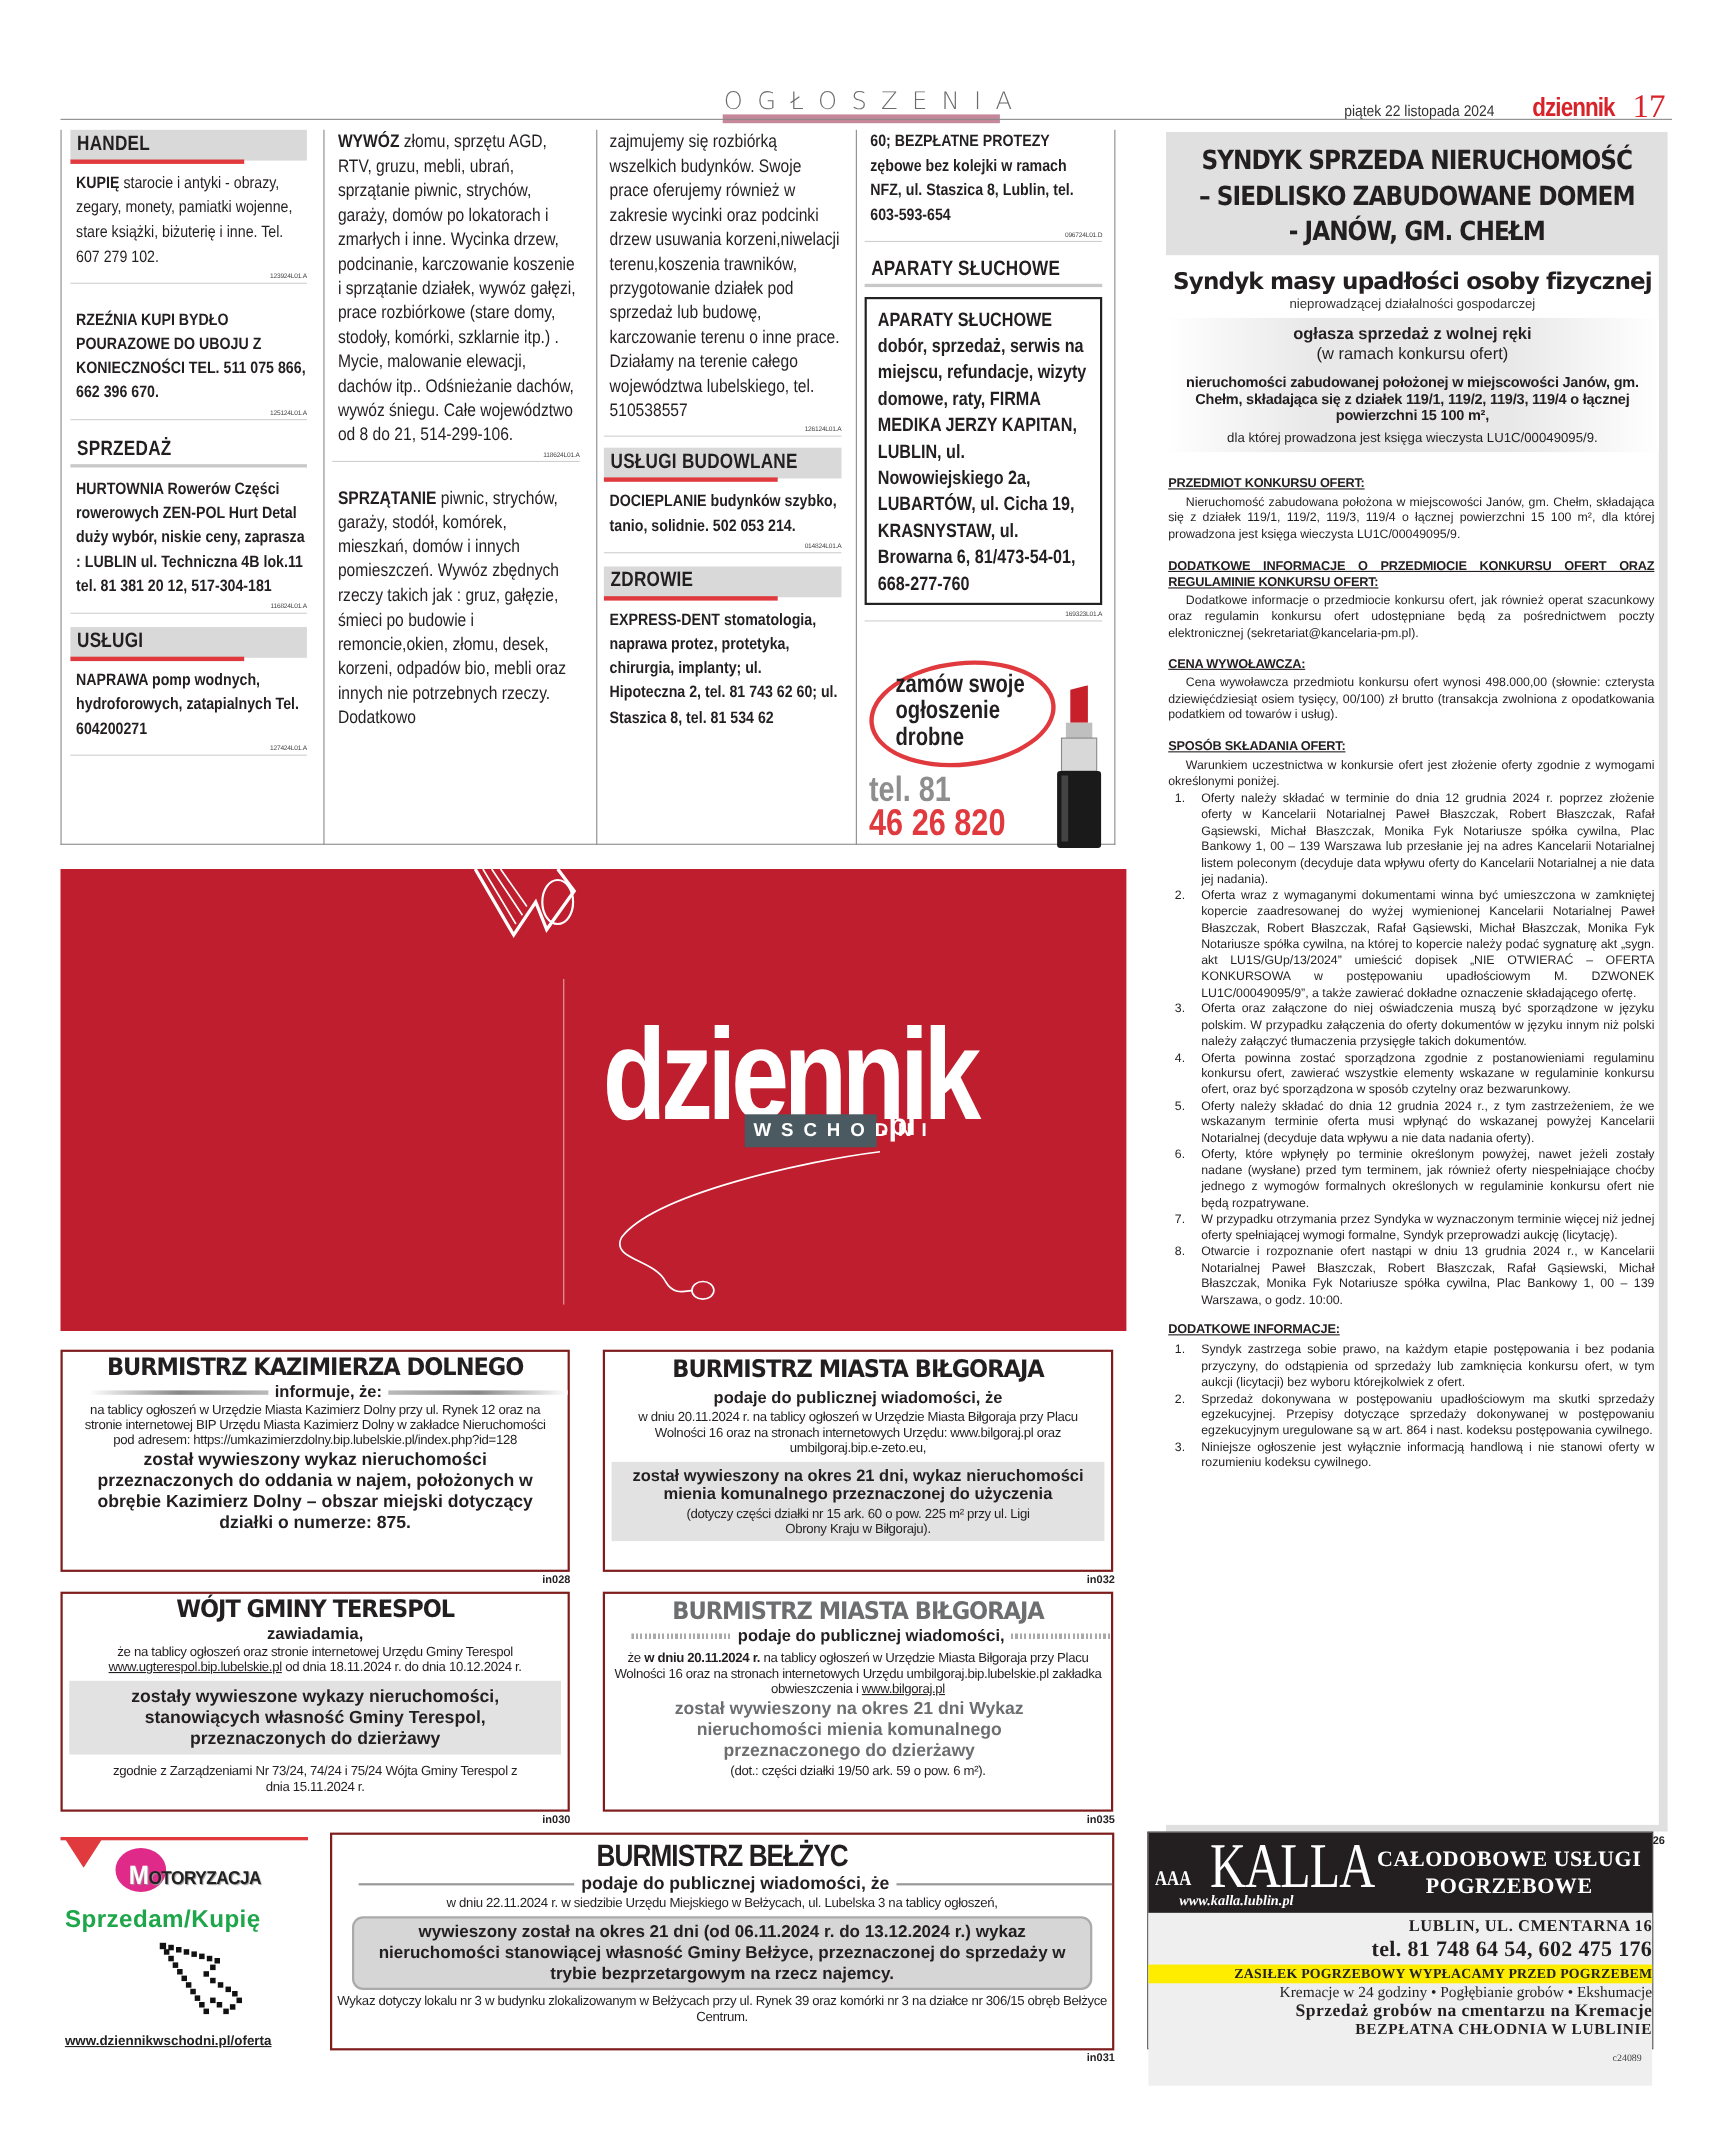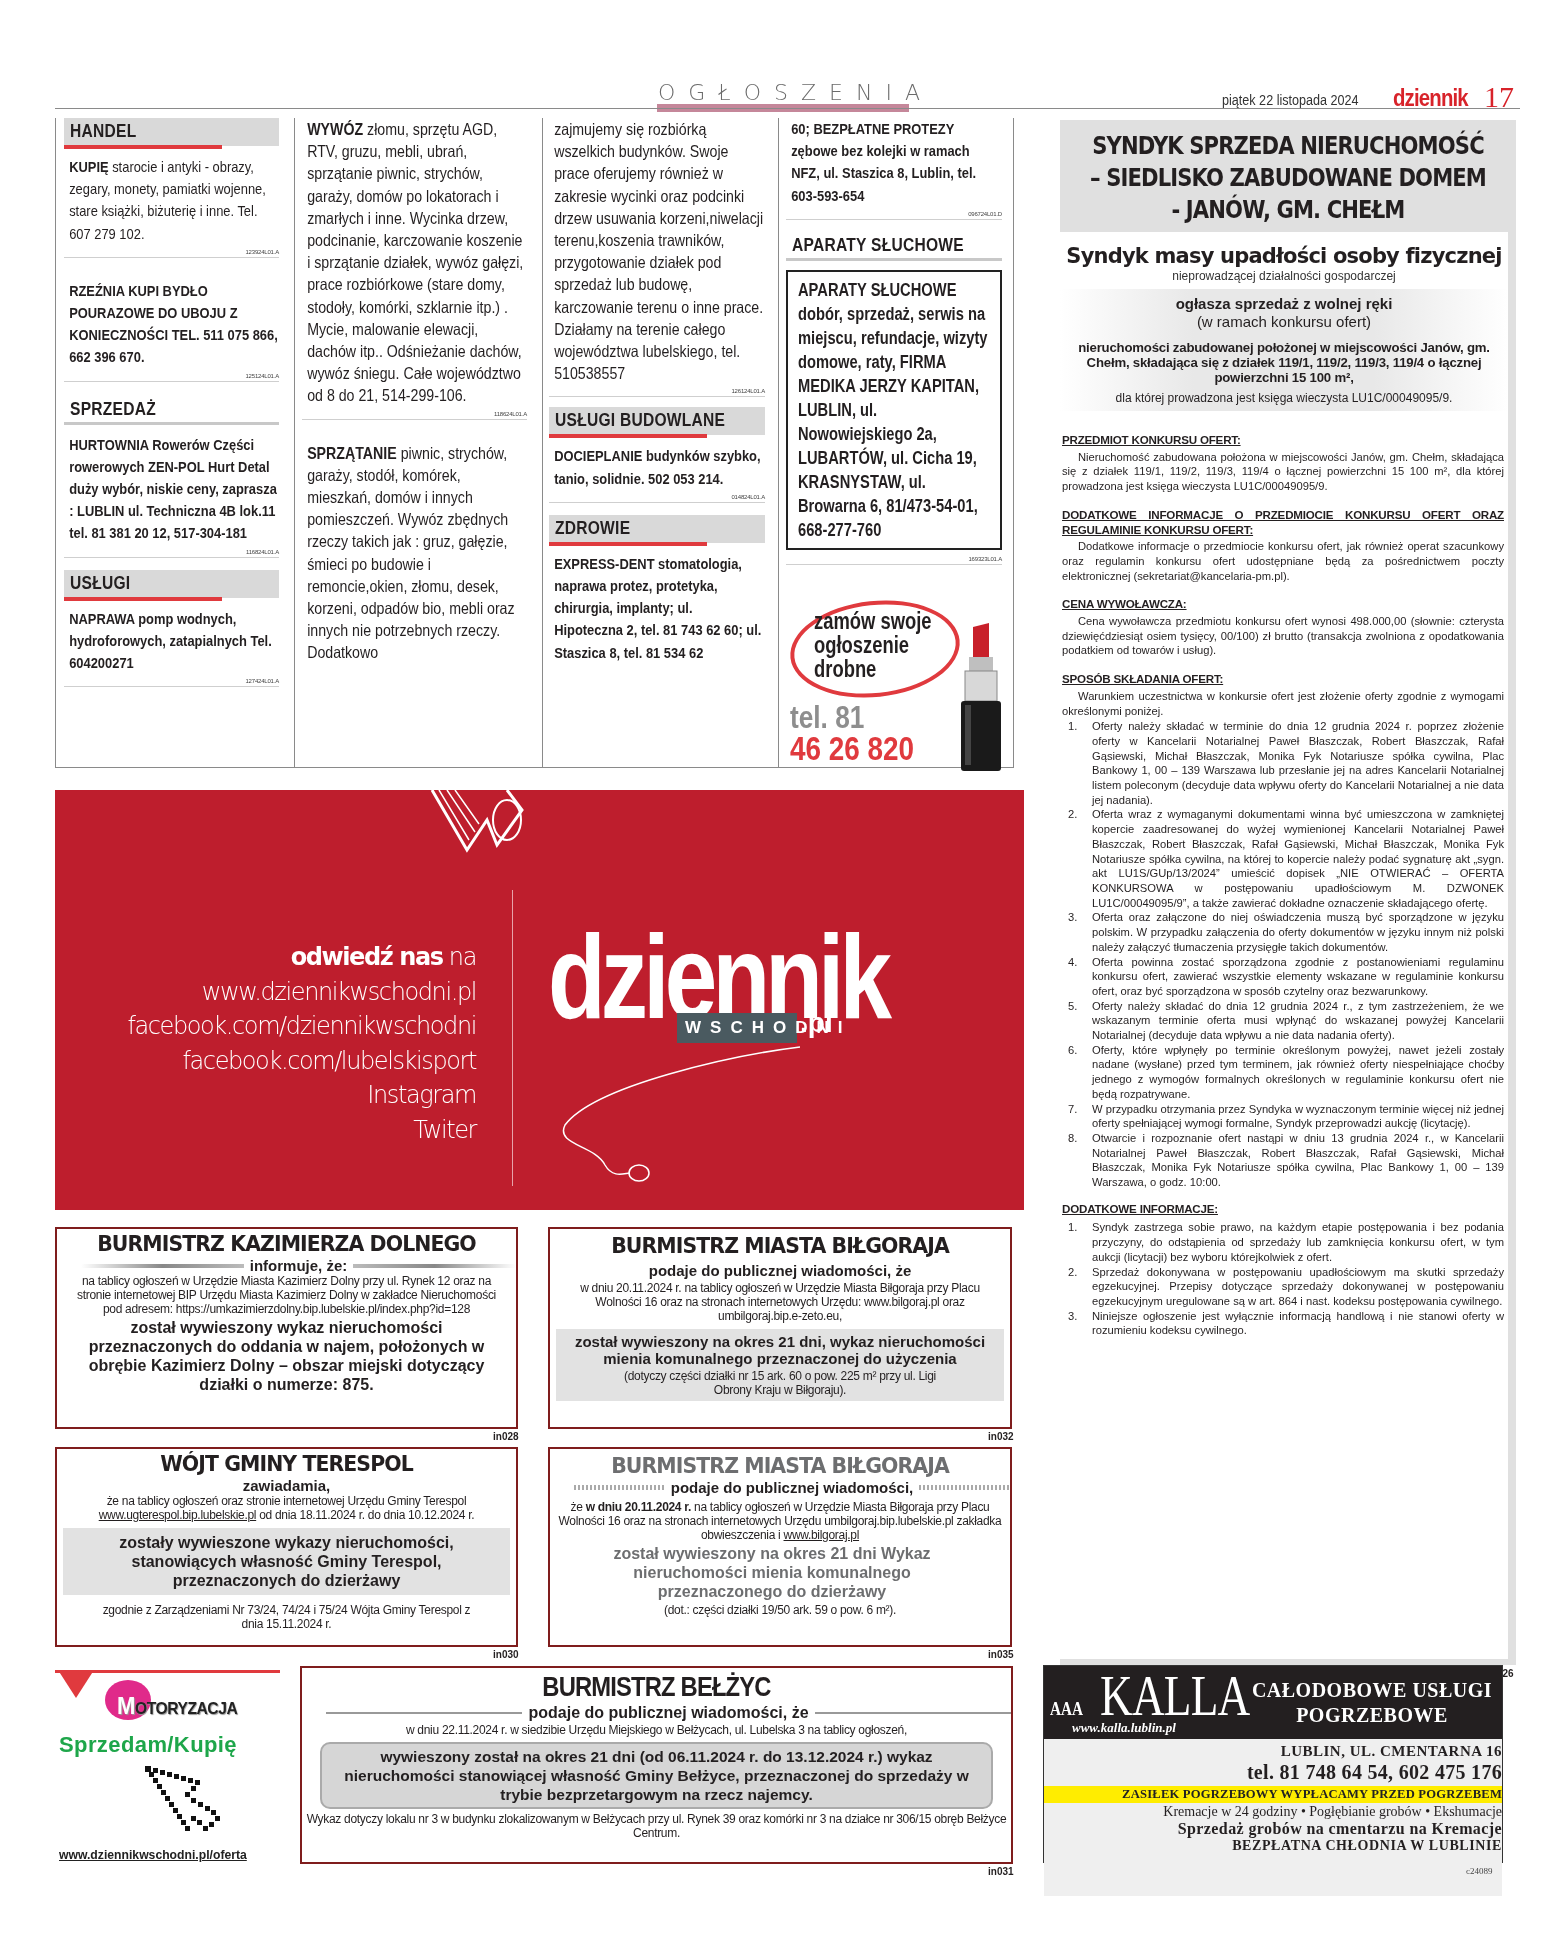--- a/index.html
+++ b/index.html
@@ -239,28 +239,20 @@
   </div>
 </div>
 <div class="abs ncode" style="left:1488px;top:1668px;">in026</div>
 
 <div class="abs banner">
   <svg style="position:absolute;left:372px;top:0;" width="100" height="72" viewBox="0 0 100 72">
     <path d="M5 0 L40 60 L60 30 L70 55 L95 20 L80 0" fill="none" stroke="#fff" stroke-width="3"></path>
     <path d="M12 0 L42 50 M20 0 L48 42 M28 0 L52 34" stroke="#fff" stroke-width="1.5"></path>
     <ellipse cx="80" cy="30" rx="14" ry="20" fill="none" stroke="#fff" stroke-width="2"></ellipse>
   </svg>
-  <div class="banner-links">
-    <div><span class="b1">odwiedź nas</span><span> na</span></div>
-    <div>www.dziennikwschodni.pl</div>
-    <div>facebook.com/dziennikwschodni</div>
-    <div>facebook.com/lubelskisport</div>
-    <div>Instagram</div>
-    <div>Twiter</div>
-  </div>
   <div class="banner-div"></div>
   <div class="banner-logo">dziennik</div>
   <div class="banner-ws">WSCHODNI</div>
   <div class="banner-pl">.pl</div>
   <svg style="position:absolute;left:480px;top:255px;" width="270" height="140" viewBox="0 0 270 140">
     <path d="M265 2 C200 10 60 40 30 80 C20 100 60 100 70 120 C78 134 90 128 95 128" fill="none" stroke="#fff" stroke-width="1.5"></path>
     <ellipse cx="104" cy="128" rx="10" ry="8" fill="none" stroke="#fff" stroke-width="1.5"></ellipse>
   </svg>
 </div>
 

